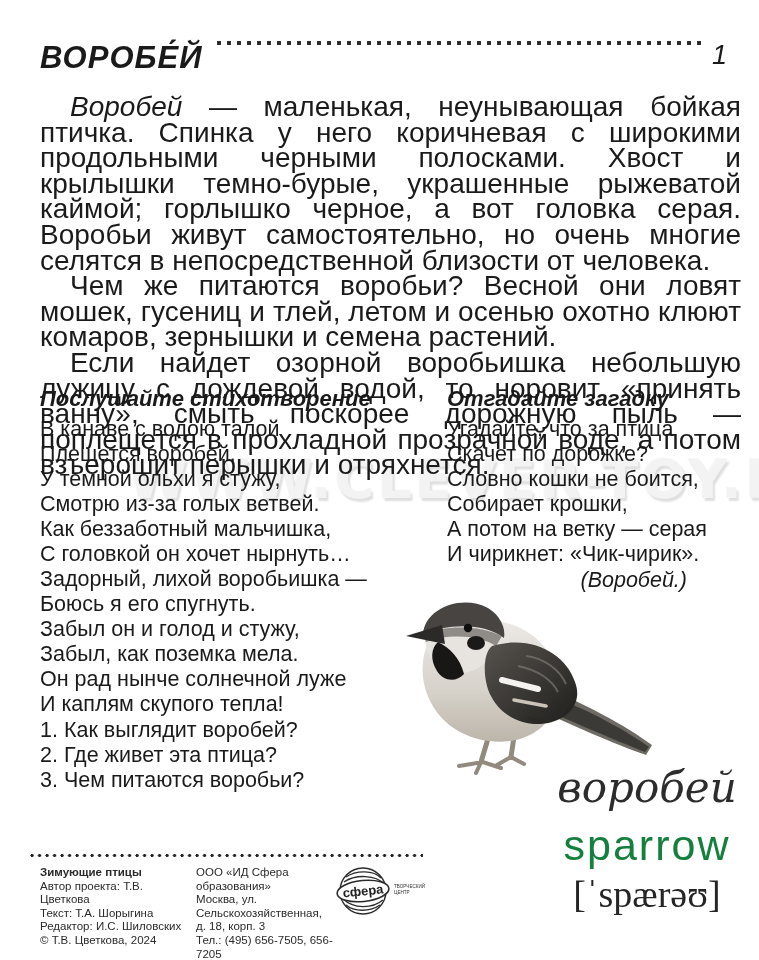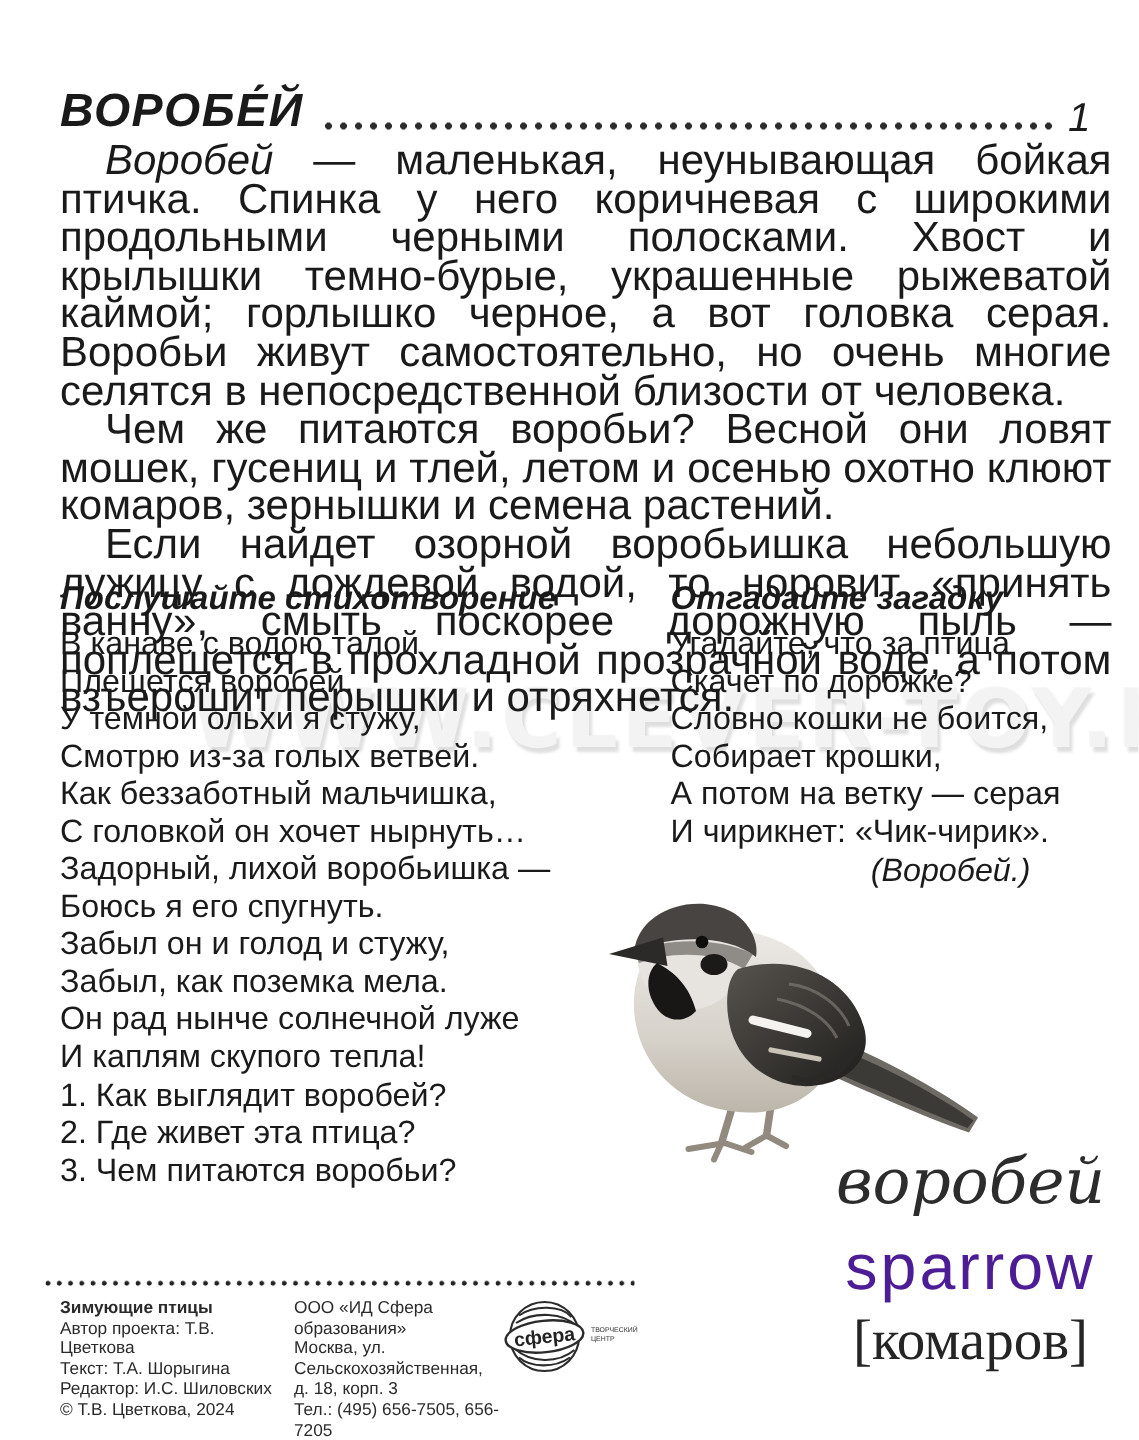--- a/index.html
+++ b/index.html
@@ -17,22 +17,22 @@
     font-family: "DejaVu Sans", sans-serif;
     font-weight: bold; font-size: 54px; letter-spacing: 3px;
     color: #f3f3f3;
     text-shadow: 2px 3px 2px rgba(0,0,0,0.13), -1px -1px 0 rgba(0,0,0,0.03);
     white-space: nowrap; z-index: 0;
     user-select: none;
   }
   .layer { position: absolute; z-index: 1; }
   
   .header {
-    left: 40px; top: 56px; width: 687px;
-    display: flex; align-items: flex-end;
+    left: 40px; top: 40px; width: 687px;
+    display: flex; 
   }
   .title {
     font-style: italic; font-weight: bold;
     font-size: 31px; letter-spacing: 1px; white-space: nowrap;
   }
   .leader {
     flex: 1; height: 6px; margin: 0 10px 5px 14px;
     background-image: radial-gradient(circle at 3px 3px, #2b2b2b 2.1px, transparent 2.5px);
     background-size: 10px 6px; background-repeat: repeat-x;
   }
@@ -60,21 +60,21 @@
   .questions { left: 40px; top: 718px; width: 375px; }
   
   .bird { left: 398px; top: 586px; width: 262px; height: 192px; }
   
   .vocab { left: 535px; top: 760px; width: 224px; text-align: center; }
   .vocab-script {
     font-family: "DejaVu Serif", serif; font-style: italic;
     font-size: 42px; line-height: 56px; color: #2c2c2c;
   }
   .vocab-english {
-    font-size: 43px; line-height: 46px; letter-spacing: 2px; color: #4c1d95;
+    font-size: 43px; line-height: 46px; letter-spacing: 2px; color: #15803d;
     margin-top: 6px;
   }
   .vocab-transcription {
     font-family: "Liberation Serif", serif;
     font-size: 38px; line-height: 44px; color: #252525; margin-top: 4px;
   }
   
   .footer-rule {
     left: 30px; top: 853px; width: 393px; height: 5px;
     background-image: radial-gradient(circle at 2px 2.5px, #222 1.4px, transparent 1.8px);
@@ -179,21 +179,21 @@
       <path d="M116,114 L148,120" stroke="#c9c3b8" stroke-width="3.5" stroke-linecap="round" fill="none"></path>
       <path d="M128,70 C146,72 162,84 168,98 M120,80 C140,84 154,94 160,106" stroke="#7c776f" stroke-width="2" fill="none" opacity="0.7"></path>
 
       <path d="M130,132 C142,136 154,134 162,128 L172,116" stroke="#2a2927" stroke-width="3" fill="none" opacity="0.8"></path>
     </svg>
   </div>
 
   <div class="layer vocab">
     <div class="vocab-script">воробей</div>
     <div class="vocab-english">sparrow</div>
-    <div class="vocab-transcription">[комаров]</div>
+    <div class="vocab-transcription">[ˈspærəʊ]</div>
   </div>
 
   <div class="layer footer-rule"></div>
 
   <div class="layer footer-col footer-credits">
     <div class="footer-series">Зимующие птицы</div>
     <div>Автор проекта: Т.В. Цветкова</div>
     <div>Текст: Т.А. Шорыгина</div>
     <div>Редактор: И.С. Шиловских</div>
     <div>© Т.В. Цветкова, 2024</div>

